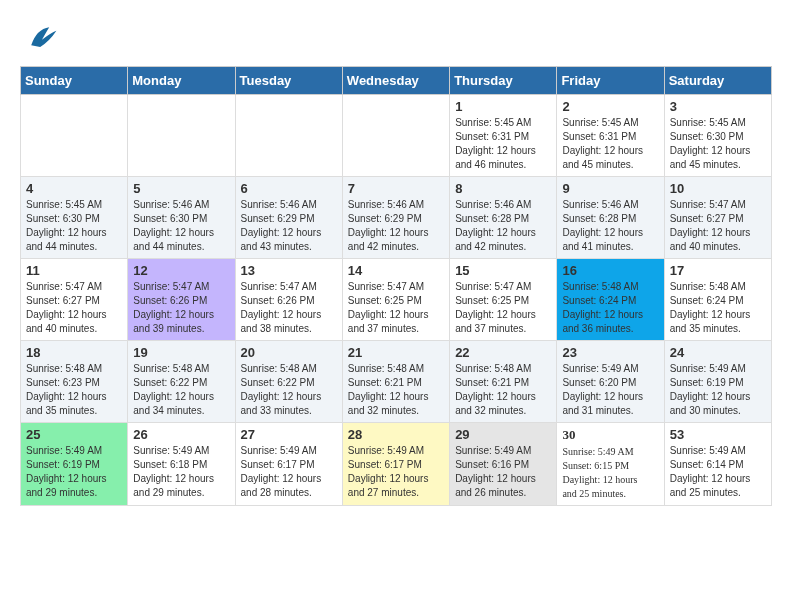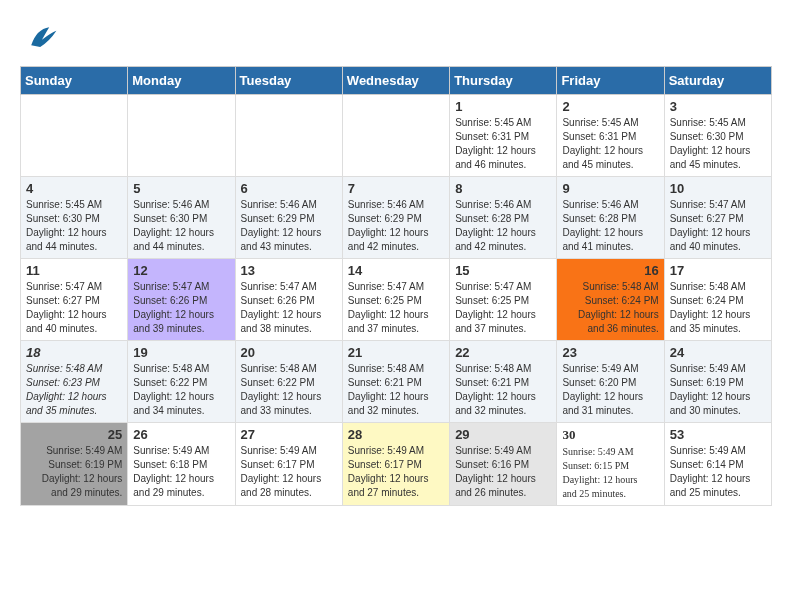--- a/index.html
+++ b/index.html
@@ -237,37 +237,37 @@
 Daylight: 12 hours
 and 37 minutes.</div>
         </td>
         <td style="background: rgb(255, 255, 255);">
           <span class="day-number">15</span>
           <div class="day-info" style="white-space: pre-line;">Sunrise: 5:47 AM
 Sunset: 6:25 PM
 Daylight: 12 hours
 and 37 minutes.</div>
         </td>
-        <td style="background: #f97316; text-align: right;">
+        <td style="background: #0ea5e9;">
           <span class="day-number">16</span>
           <div class="day-info" style="white-space: pre-line;">Sunrise: 5:48 AM
 Sunset: 6:24 PM
 Daylight: 12 hours
 and 36 minutes.</div>
         </td>
         <td style="background: rgb(255, 255, 255);">
           <span class="day-number">17</span>
           <div class="day-info" style="white-space: pre-line;">Sunrise: 5:48 AM
 Sunset: 6:24 PM
 Daylight: 12 hours
 and 35 minutes.</div>
         </td>
       </tr>
       <tr>
-        <td style="background: rgb(240, 244, 248); font-style: italic;">
+        <td style="background: rgb(240, 244, 248);">
           <span class="day-number">18</span>
           <div class="day-info" style="white-space: pre-line;">Sunrise: 5:48 AM
 Sunset: 6:23 PM
 Daylight: 12 hours
 and 35 minutes.</div>
         </td>
         <td style="background: rgb(240, 244, 248);">
           <span class="day-number">19</span>
           <div class="day-info" style="white-space: pre-line;">Sunrise: 5:48 AM
 Sunset: 6:22 PM
@@ -304,21 +304,21 @@
         </td>
         <td style="background: rgb(240, 244, 248);">
           <span class="day-number">24</span>
           <div class="day-info" style="white-space: pre-line;">Sunrise: 5:49 AM
 Sunset: 6:19 PM
 Daylight: 12 hours
 and 30 minutes.</div>
         </td>
       </tr>
       <tr>
-        <td style="background: #a3a3a3; text-align: right;">
+        <td style="background: #86efac;">
           <span class="day-number">25</span>
           <div class="day-info" style="white-space: pre-line;">Sunrise: 5:49 AM
 Sunset: 6:19 PM
 Daylight: 12 hours
 and 29 minutes.</div>
         </td>
         <td style="background: rgb(255, 255, 255); margin-top: 22px;">
           <span class="day-number">26</span>
           <div class="day-info" style="white-space: pre-line;">Sunrise: 5:49 AM
 Sunset: 6:18 PM

